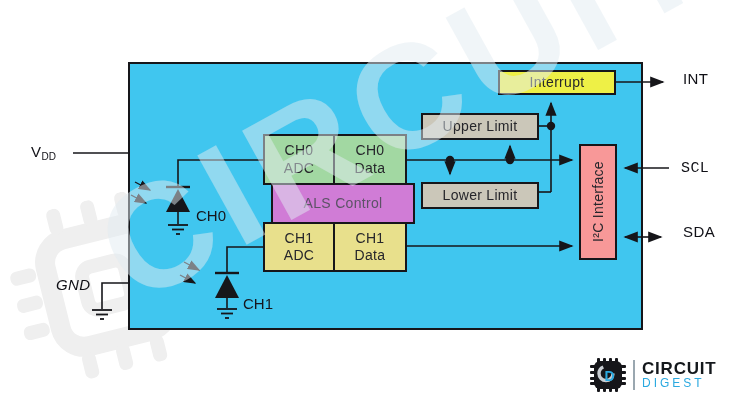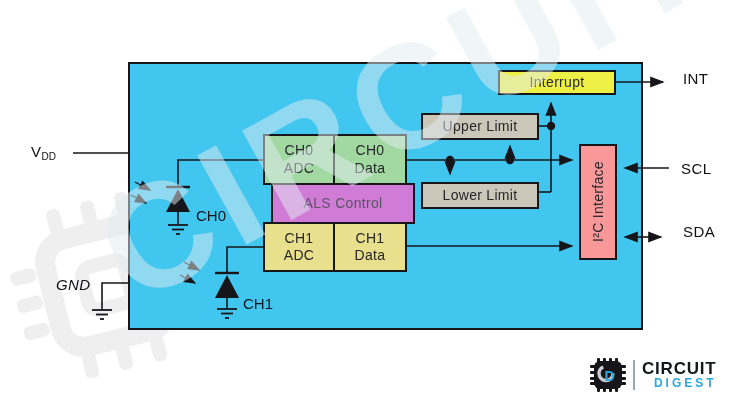--- a/index.html
+++ b/index.html
@@ -36,32 +36,32 @@
   .blk-int    {left:498px;top:70px; width:118px;height:25px;background:#EEF046;}
   .blk-i2c    {left:579px;top:144px;width:38px;height:116px;background:#F89898;}
   .blk-i2c span{transform:rotate(-90deg);white-space:nowrap;font-size:14px;}
   
   .wires{position:absolute;left:0;top:0;z-index:3;pointer-events:none;}
   
   .pinlabel{position:absolute;z-index:4;font-size:15px;color:#101016;letter-spacing:.4px;}
   .pin-vdd{left:31px;top:143px;}
   .pin-gnd{left:56px;top:276px;font-style:italic;}
   .pin-int{left:683px;top:70px;}
-  .pin-scl{left:681px;top:160px;}
+  .pin-scl{left:681px;top:160px;font-family:Liberation Mono, monospace;}
   .pin-sda{left:683px;top:223px;}
   .subtxt{font-size:10px;vertical-align:-3px;letter-spacing:0;}
   .diode-label{position:absolute;z-index:4;font-size:15px;color:#16161c;}
   .lbl-ch0{left:196px;top:207px;}
   .lbl-ch1{left:243px;top:295px;}
   
   .logo{position:absolute;left:590px;top:358px;z-index:4;display:flex;align-items:center;gap:7px;}
   .logo-divider{width:2px;height:30px;background:#9aa7b0;}
   .logo-text{display:flex;flex-direction:column;}
   .logo-name{font-weight:bold;font-size:17px;color:#14181c;letter-spacing:.8px;line-height:1.0;}
-  .logo-sub{font-weight:bold;font-size:12px;color:#2AA9E0;letter-spacing:3px;line-height:1.15;text-align:right;}
+  .logo-sub{font-weight:normal;font-size:12px;color:#2AA9E0;letter-spacing:3px;line-height:1.15;}
 </style>
 </head>
 <body>
 
 <div class="canvas">
 
   <svg class="wm-chip" width="200" height="185" viewBox="0 0 200 185">
     <g stroke="#efefef" fill="none">
       <rect x="45" y="32" width="110" height="110" rx="24" stroke-width="20"></rect>
       <rect x="78" y="65" width="44" height="44" rx="10" stroke-width="14"></rect>

